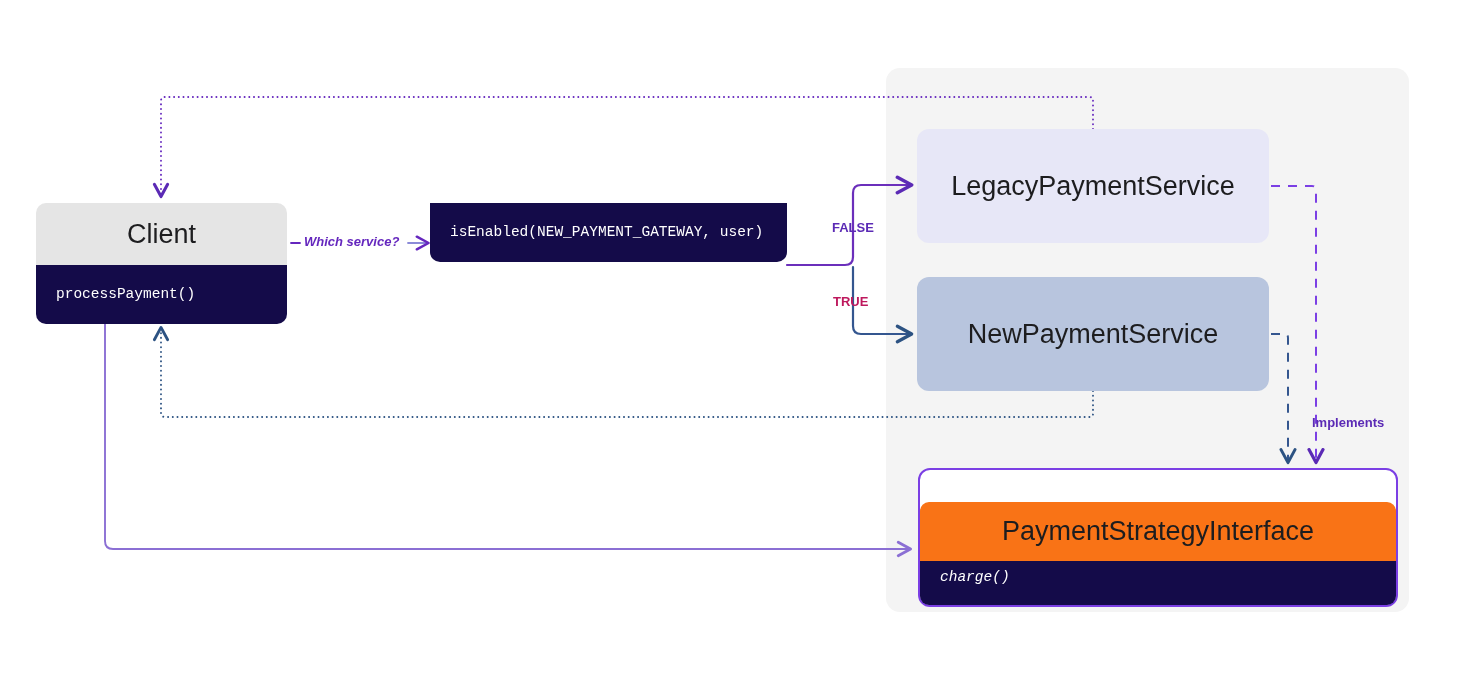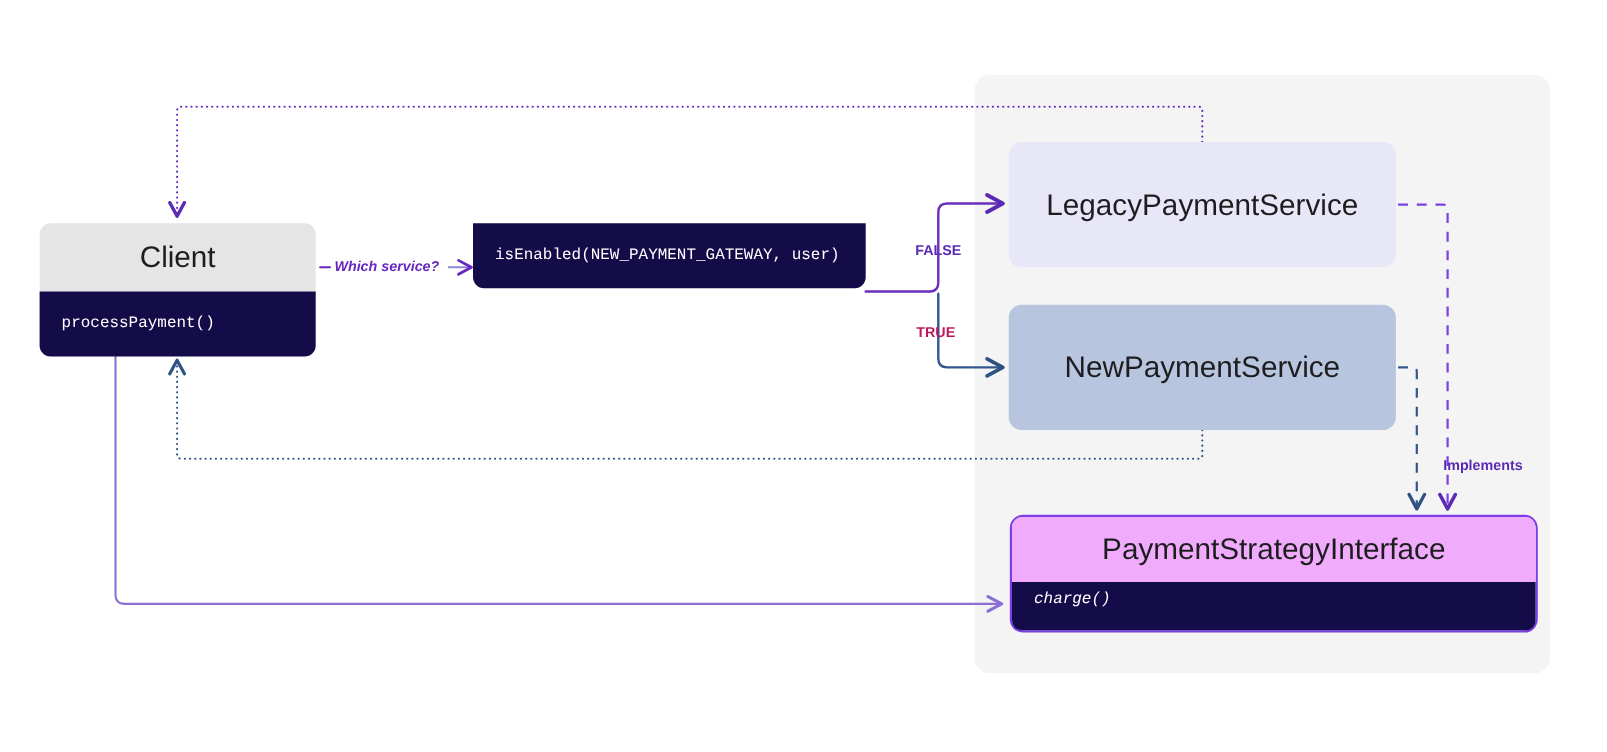--- a/index.html
+++ b/index.html
@@ -71,23 +71,24 @@
 
   #node-interface {
     left: 918px;
     top: 468px;
     width: 476px;
     border: 2px solid #7b3fe4;
     border-radius: 12px;
     background: #ffffff;
   }
   #node-interface .node-header {
-    background: #f0abfc;
+    background: #f97316;
     border-radius: 9px 9px 0 0;
     padding: 16px 10px 16px 10px;
+    margin-top: 32px;
   }
   #node-interface .node-code {
     border-radius: 0 0 9px 9px;
     padding: 9px 0 20px 20px;
     font-style: italic;
   }
 
   
   .service-node {
     position: absolute;

